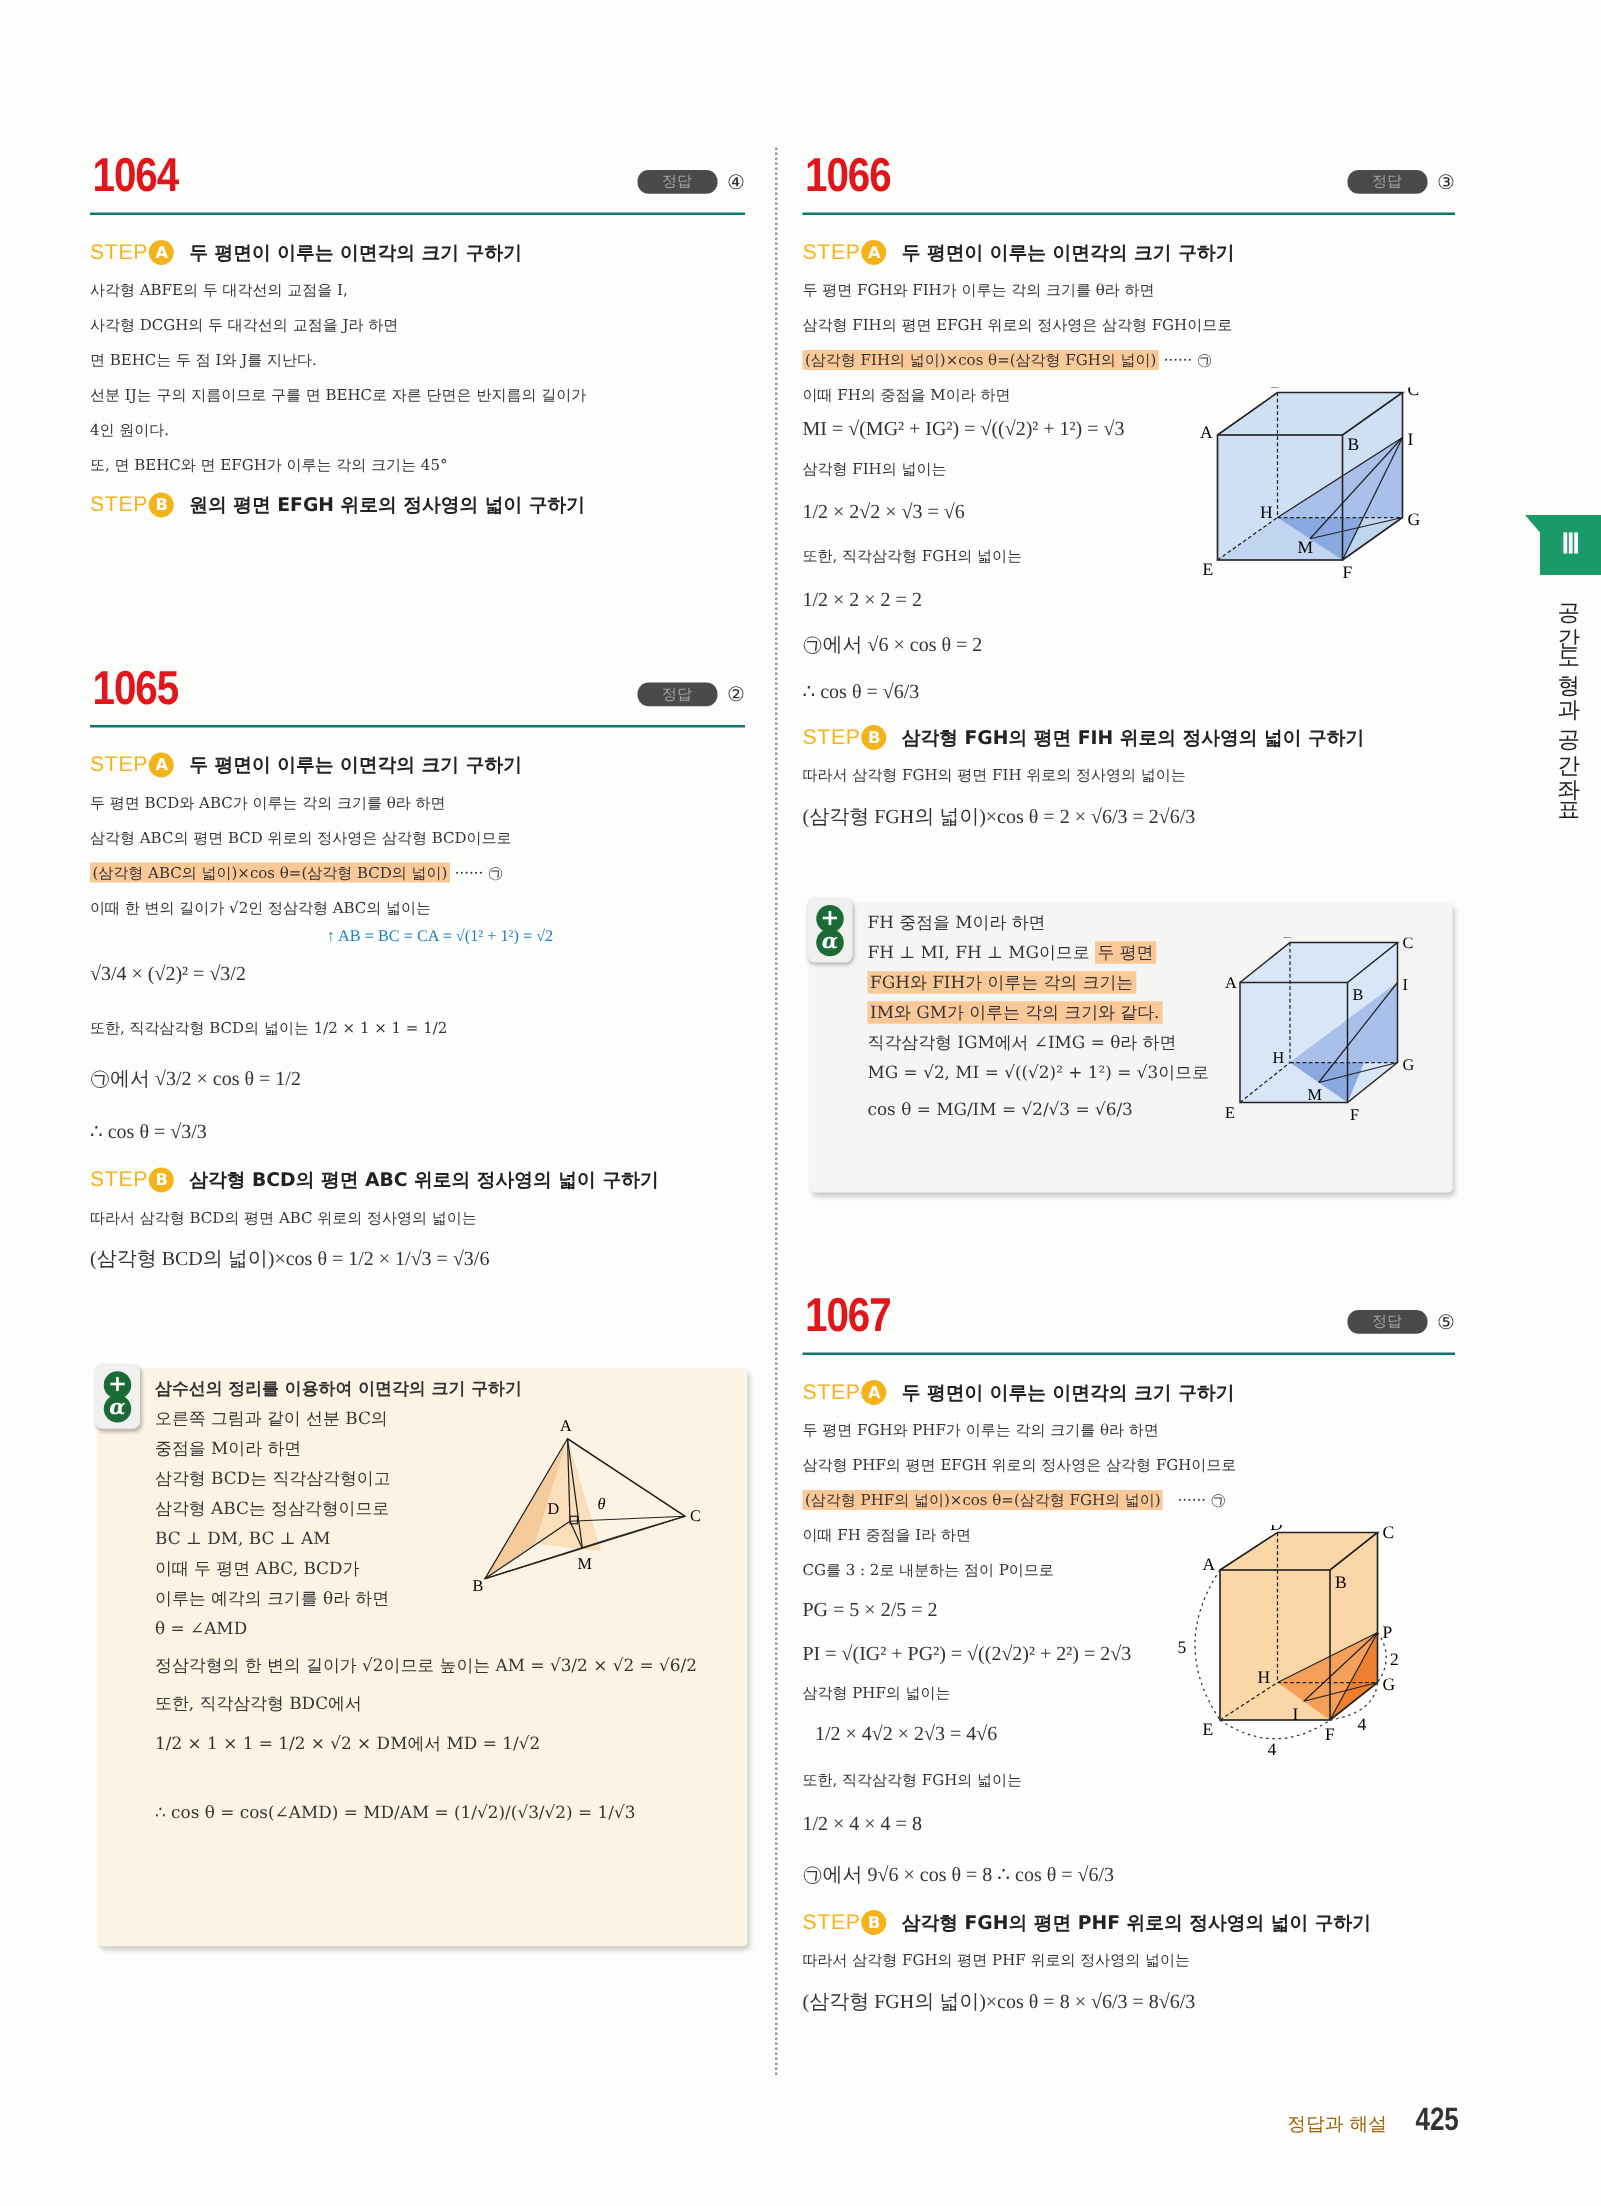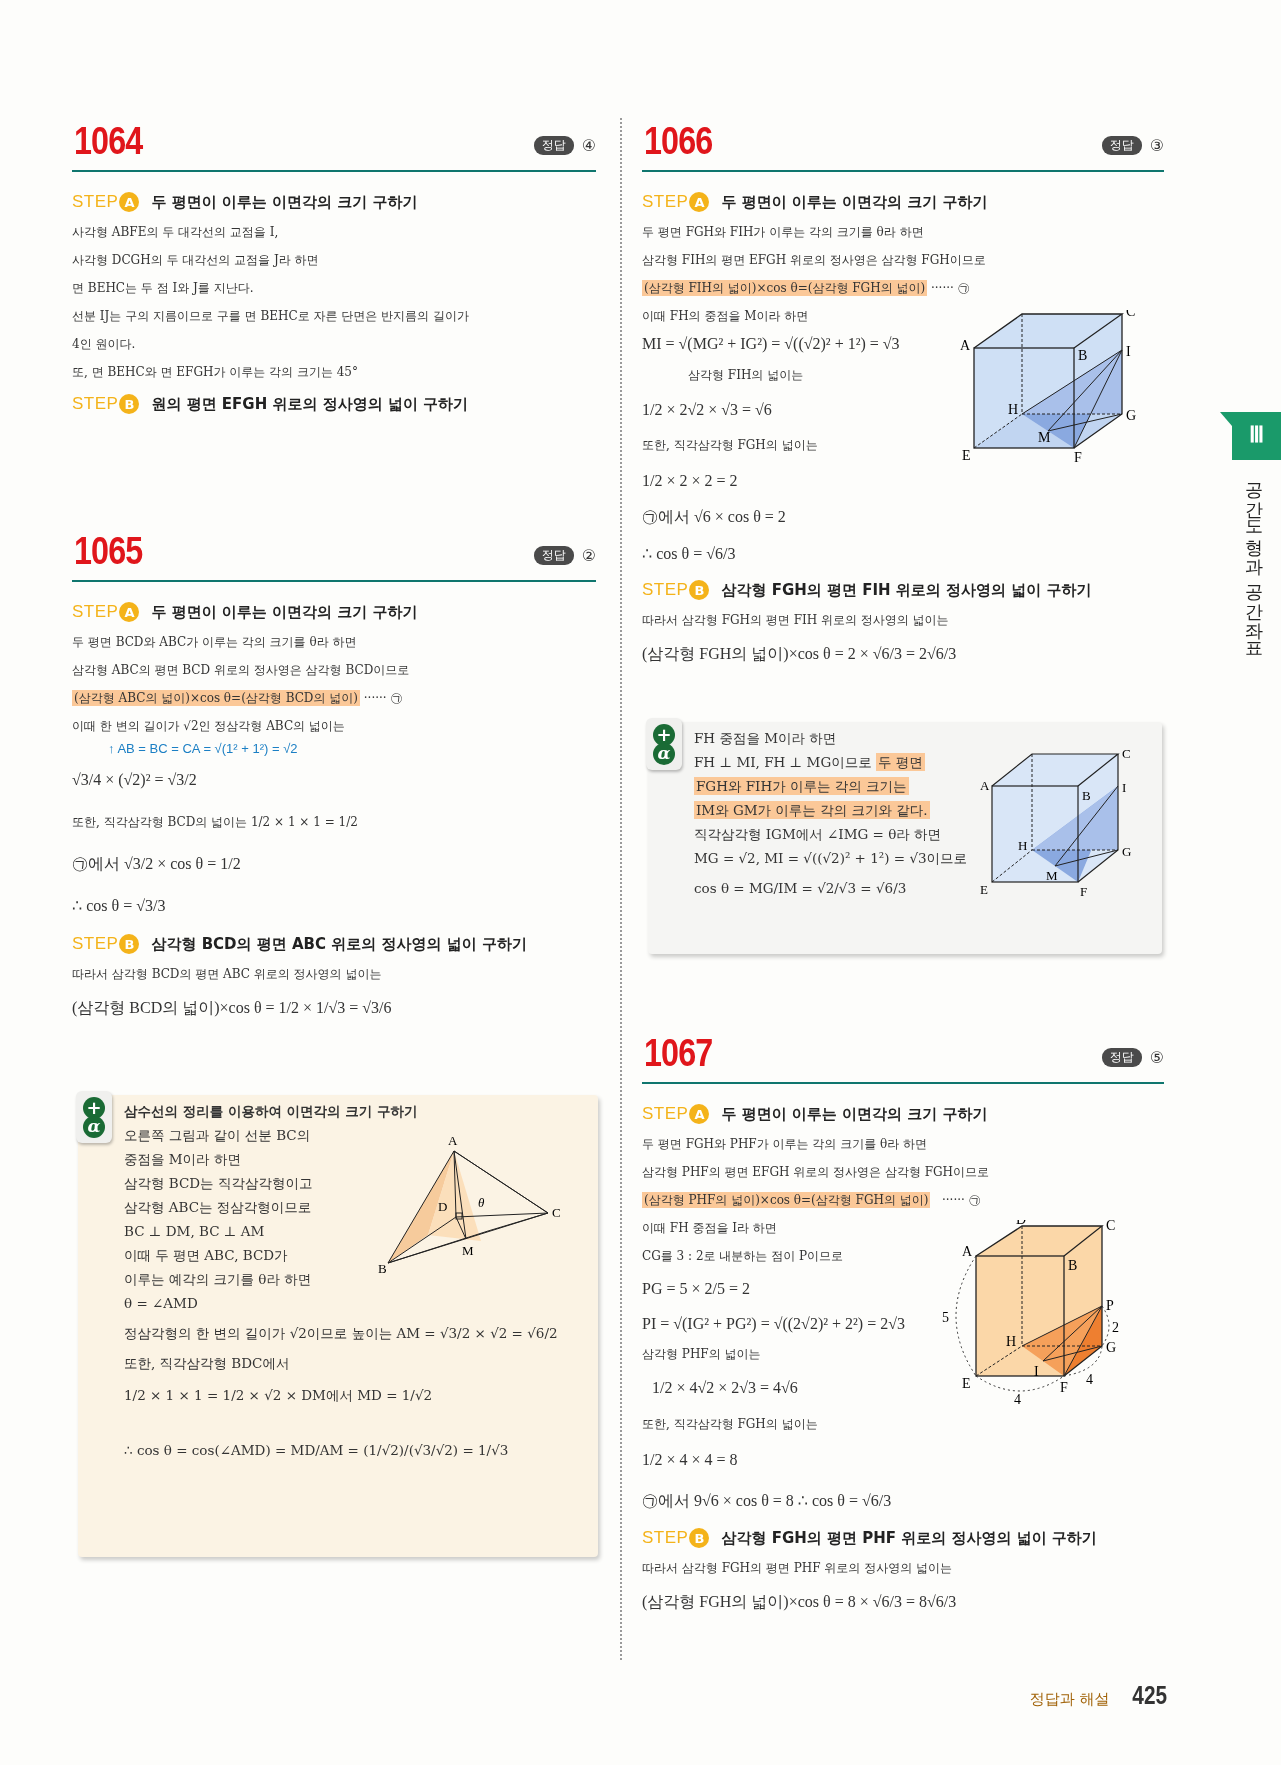--- a/index.html
+++ b/index.html
@@ -7,31 +7,31 @@
        font-family:"DejaVu Sans","Liberation Sans",sans-serif;color:#2a2a2a;}
   .col{position:absolute;top:0;}
   .col-left{left:72px;width:524px;}
   .col-right{left:642px;width:522px;}
   .divider{position:absolute;left:620px;top:118px;height:1542px;border-left:2px dotted #9a9a9a;}
   .problem{position:absolute;left:0;width:100%;}
   .prob-head{position:relative;height:52px;border-bottom:2px solid #0f766e;}
   .prob-num{position:absolute;left:2px;top:2px;font-family:"Liberation Sans",sans-serif;
             font-weight:bold;font-size:38px;color:#e0161b;letter-spacing:-1px;transform:scaleX(0.85);transform-origin:left;}
   .answer{position:absolute;right:0;top:18px;display:flex;align-items:center;gap:8px;}
-  .answer-badge{background:#4a4a4a;color:#ffffff;font-size:12px;border-radius:9px;padding:1px 8px;}
+  .answer-badge{background:#4a4a4a;color:#a3a3a3;font-size:12px;border-radius:9px;padding:1px 20px;}
   .answer-val{font-size:16px;color:#333;}
   .step{display:flex;align-items:center;margin-top:18px;height:24px;}
   .step-label{color:#f4b31a;font-family:"Liberation Sans",sans-serif;font-size:17px;letter-spacing:0.5px;}
   .step-circle{display:inline-flex;width:20px;height:20px;border-radius:50%;background:#f4b31a;color:#fff;
                font-size:13px;font-weight:bold;align-items:center;justify-content:center;margin-left:1px;}
   .step-title{font-weight:bold;font-size:15px;margin-left:12px;color:#222;}
   .line{font-family:"DejaVu Serif","Liberation Serif",serif;font-size:12px;line-height:28px;white-space:nowrap;color:#333;}
   .hl{background:#fbc898;padding:1px 2px;}
   .math{font-family:"Liberation Serif","DejaVu Serif",serif;font-size:16px;}
-  .blue-note{font-family:Liberation Sans, sans-serif;font-size:13px;color:#1b7fc4;margin-left:36px;line-height:18px;}
+  .blue-note{font-family:Liberation Serif, serif;font-size:13px;color:#1b7fc4;margin-left:36px;line-height:18px;text-align:center;}
   .tip-box{position:absolute;background:#fbf3e4;border-radius:4px;box-shadow:2px 3px 4px rgba(0,0,0,0.2);}
   .tip-box.blue{background:#f5f5f3;}
   .tip-icon{position:absolute;left:-2px;top:-4px;width:36px;height:52px;background:#f0f0ee;border-radius:6px;
             box-shadow:1px 2px 3px rgba(0,0,0,0.25);display:flex;flex-direction:column;align-items:center;justify-content:center;}
   .tip-icon span{display:flex;width:22px;height:22px;border-radius:50%;background:#1a6b35;color:#fff;align-items:center;justify-content:center;font-weight:bold;font-size:18px;line-height:1;}
   .tip-icon span.alpha{font-family:"DejaVu Serif",serif;font-style:italic;font-size:17px;margin-top:-3px;}
   .tip-content{position:absolute;left:46px;top:4px;}
   .tip-line{font-family:"DejaVu Serif",serif;font-size:13.5px;line-height:24px;white-space:nowrap;color:#333;}
   .tip-title{font-weight:bold;font-family:"DejaVu Sans",sans-serif;}
   .side-tab{position:absolute;left:1232px;top:412px;width:49px;height:48px;background:#1a9a6a;}
@@ -169,21 +169,21 @@
       <span class="step-label">STEP</span>
       <span class="step-circle">A</span>
       <span class="step-title">두 평면이 이루는 이면각의 크기 구하기</span>
     </div>
     <div style="margin-top:4px;">
       <div class="line">두 평면 FGH와 FIH가 이루는 각의 크기를 θ라 하면</div>
       <div class="line">삼각형 FIH의 평면 EFGH 위로의 정사영은 삼각형 FGH이므로</div>
       <div class="line"><span class="hl">(삼각형 FIH의 넓이)×cos θ=(삼각형 FGH의 넓이)</span> <span>······ ㉠</span></div>
       <div class="line">이때 FH의 중점을 M이라 하면</div>
       <div class="line math">MI = √(MG² + IG²) = √((√2)² + 1²) = √3</div>
-      <div class="line" style="line-height:34px;margin-left:46px;">삼각형 FIH의 넓이는</div>
+      <div class="line" style="line-height:34px;">삼각형 FIH의 넓이는</div>
       <div class="line math" style="line-height:36px;">1/2 × 2√2 × √3 = √6</div>
       <div class="line" style="line-height:34px;">또한, 직각삼각형 FGH의 넓이는</div>
       <div class="line math" style="line-height:38px;">1/2 × 2 × 2 = 2</div>
       <div class="line math" style="line-height:34px;">㉠에서 √6 × cos θ = 2</div>
       <div class="line math" style="line-height:40px;">∴ cos θ = √6/3</div>
     </div>
     <div class="step" style="margin-top:4px;">
       <span class="step-label">STEP</span>
       <span class="step-circle">B</span>
       <span class="step-title">삼각형 FGH의 평면 FIH 위로의 정사영의 넓이 구하기</span>

